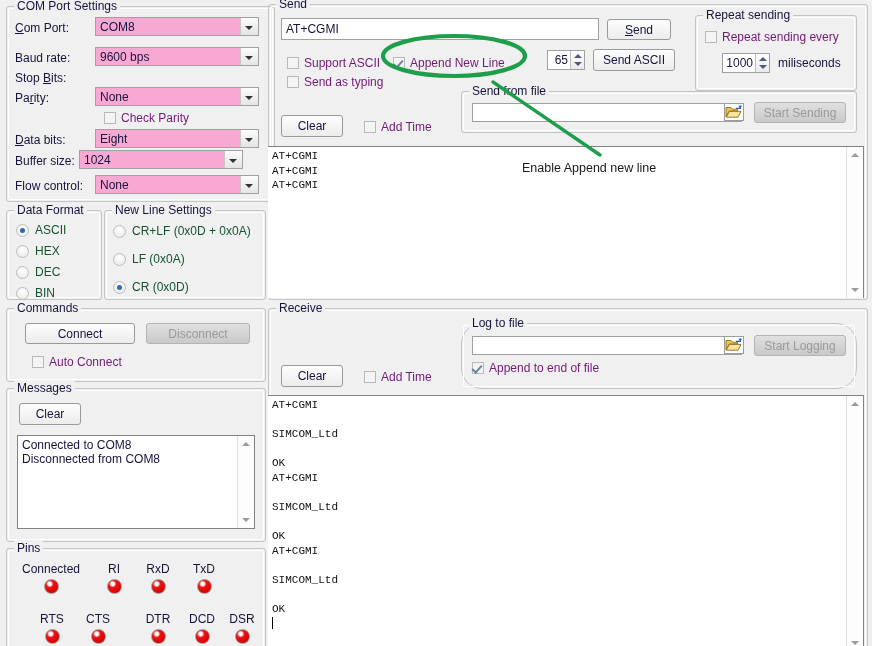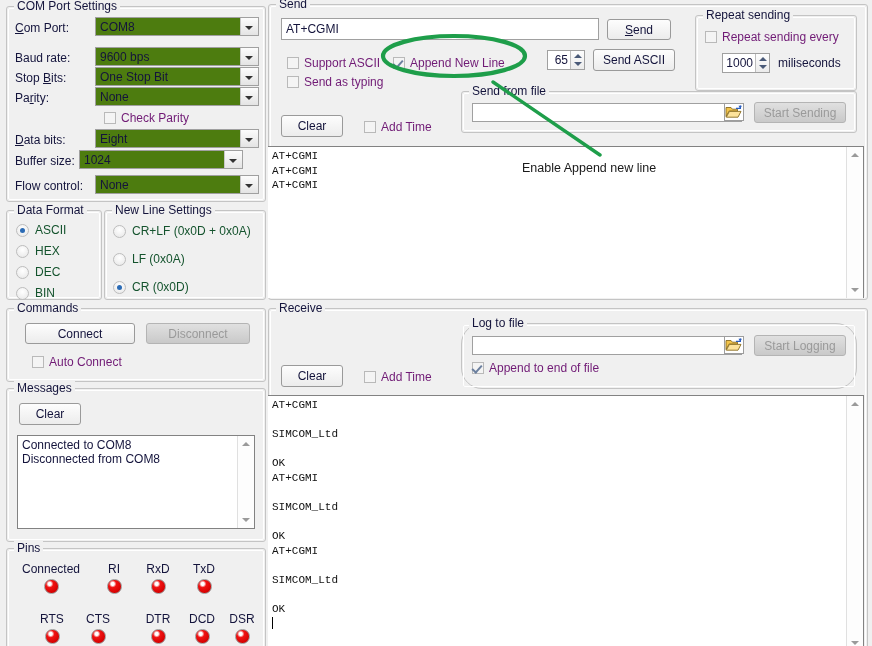--- a/index.html
+++ b/index.html
@@ -18,21 +18,21 @@
     border:1px solid #ffffff;border-radius:2px;pointer-events:none;}
   .gb > .gbt{position:absolute;top:-8px;left:7px;background:#f0f0f0;padding:0 3px;
     font-size:12px;color:#14143c;z-index:3;white-space:nowrap;}
   .gbody{position:absolute;inset:0;z-index:2;}
 
   
   .lbl{position:absolute;font-size:12px;color:#14143c;white-space:nowrap;}
   .u{text-decoration:underline;}
 
   
-  .combo{position:absolute;height:19px;background:#4d7c0f;border:1px solid #a0a0a0;
+  .combo{position:absolute;height:19px;background:#f9a8d4;border:1px solid #a0a0a0;
     box-sizing:border-box;}
   .combo .ctext{position:absolute;left:4px;top:2px;font-size:12px;color:#14143c;white-space:nowrap;}
   .combo .carrow{position:absolute;right:0;top:0;bottom:0;width:17px;
     background:linear-gradient(#fcfcfc,#e4e4e4);border-left:1px solid #c8c8c8;}
   .combo .carrow::after{content:"";position:absolute;left:4px;top:8px;
     border-left:4px solid transparent;border-right:4px solid transparent;
     border-top:4px solid #333;}
 
   
   .tb{position:absolute;background:#fff;border:1px solid #a0a0a0;box-sizing:border-box;}
@@ -97,40 +97,36 @@
 
   
   .anno{position:absolute;left:0;top:0;width:872px;height:646px;pointer-events:none;z-index:40;}
   .annotext{position:absolute;font-size:12.5px;color:#1a1a1a;white-space:nowrap;z-index:41;}
 </style>
 </head>
 <body>
 
 <div class="root">
 
-  <div class="gb" style="left:6px;top:6px;width:258px;height:194px;">
+  <div class="gb" style="left:6px;top:6px;width:258px;height:194px;padding-left:9px;">
     <span class="gbt">COM Port Settings</span>
     <div class="gbody">
       <span class="lbl" style="left:8px;top:14px;"><span class="u">C</span>om Port:</span>
       <div class="combo" style="left:88px;top:10px;width:164px;">
         <span class="ctext">COM8</span>
         <span class="carrow"></span>
       </div>
 
       <span class="lbl" style="left:8px;top:44px;">Baud rate:</span>
       <div class="combo" style="left:88px;top:40px;width:164px;">
         <span class="ctext">9600 bps</span>
         <span class="carrow"></span>
       </div>
 
       <span class="lbl" style="left:8px;top:64px;">Stop <span class="u">B</span>its:</span>
-      <div class="combo" style="left:88px;top:60px;width:164px;">
-        <span class="ctext">One Stop Bit</span>
-        <span class="carrow"></span>
-      </div>
 
       <span class="lbl" style="left:8px;top:84px;">Pa<span class="u">r</span>ity:</span>
       <div class="combo" style="left:88px;top:80px;width:164px;">
         <span class="ctext">None</span>
         <span class="carrow"></span>
       </div>
 
       <span class="ck" style="left:97px;top:105px;"><span>Check Parity</span></span>
 
       <span class="lbl" style="left:8px;top:126px;"><span class="u">D</span>ata bits:</span>

